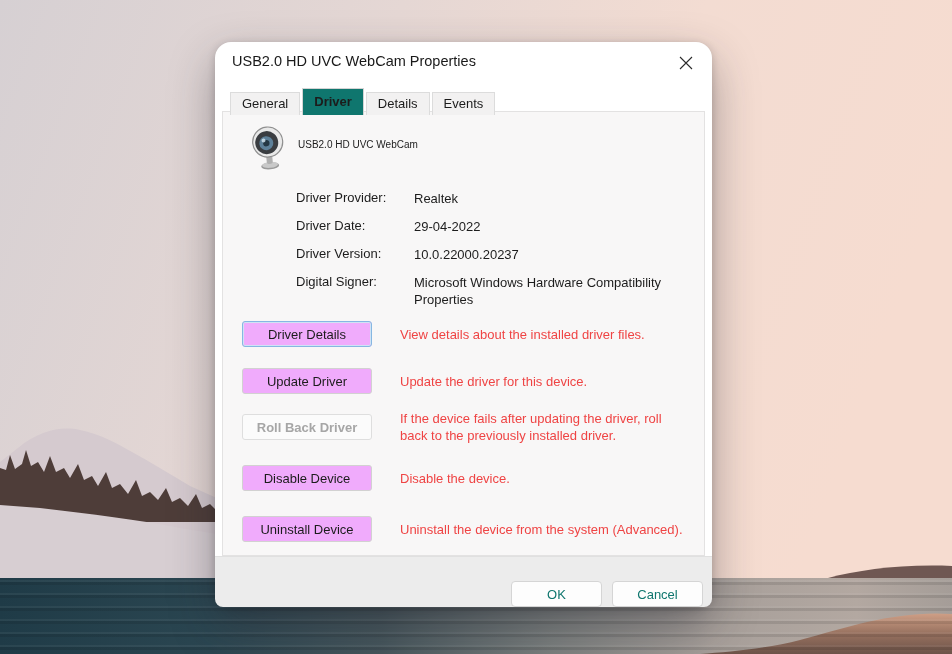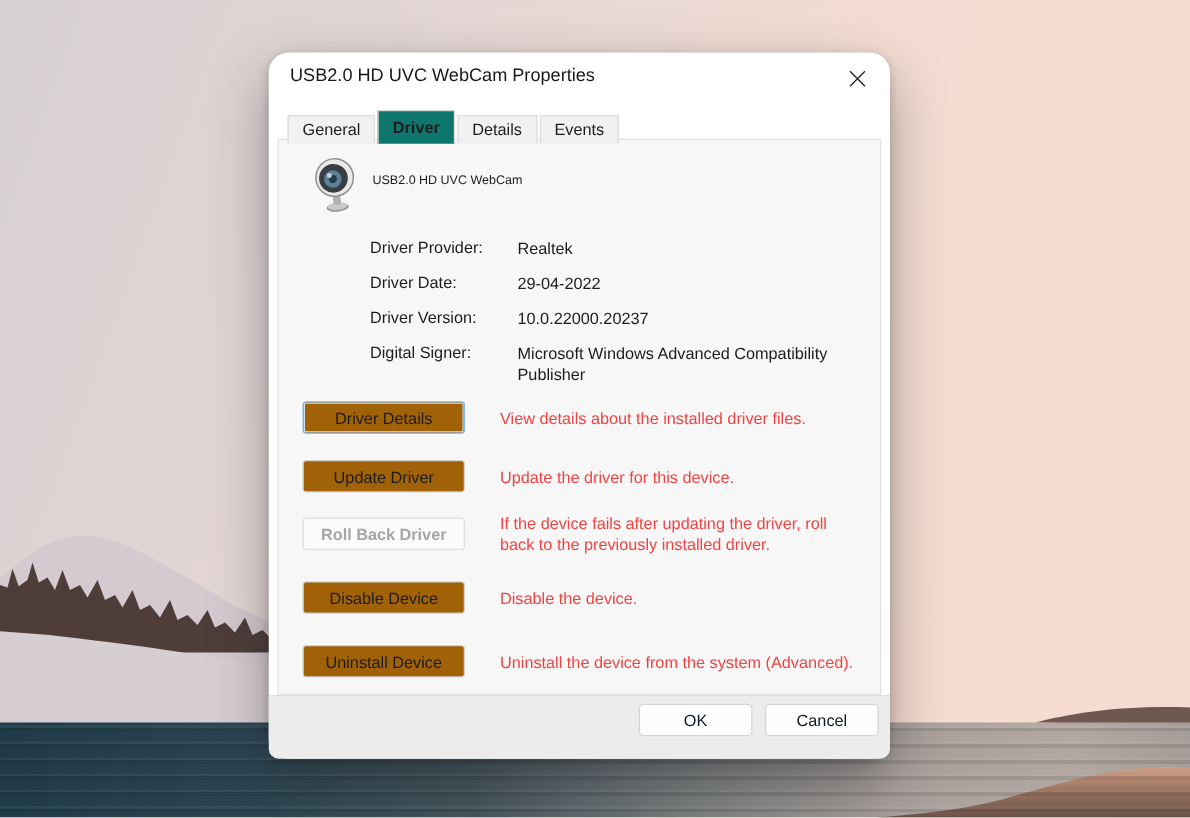--- a/index.html
+++ b/index.html
@@ -40,30 +40,30 @@
   .devrow { position:absolute; left:0; top:10px; width:100%; height:52px; }
   .devicon { position:absolute; left:25px; top:3px; width:40px; height:48px; }
   .devname { position:absolute; left:75px; top:17px; font-size:10px; }
 
   .inforow { position:absolute; left:0; width:100%; font-size:13px; }
   .inforow .lbl { position:absolute; left:73px; top:0; }
   .inforow .val { position:absolute; left:191px; top:0; width:278px; line-height:17px; }
 
   .actionrow { position:absolute; left:19px; right:14px; display:flex; align-items:center; }
   .abtn { width:130px; min-height:26px; flex:0 0 130px; font-size:13px; color:#1c1c1c;
-    background:#a16207; border:1px solid #d2d1d1; border-radius:3px; cursor:pointer;
+    background:#f0abfc; border:1px solid #d2d1d1; border-radius:3px; cursor:pointer;
     font-family:"Liberation Sans", sans-serif; }
   .abtn.focused { border:1px solid #86b7e2; box-shadow:0 0 0 1px #cfe3f5 inset; }
   .abtn:disabled { color:#a6a6a6; background:#fbfbfb; border-color:#dedede; cursor:default;font-weight:bold; }
   .adesc { margin-left:28px; width:296px; font-size:13px; line-height:17px; color:#ef4444; }
 
   
   .footer { position:absolute; left:0; right:0; bottom:0; height:51px; background:#ececec;
     border-top:1px solid #e0e0e0; border-radius:0 0 8px 8px; }
-  .fbtn { position:absolute; top:6px; width:91px; height:26px; font-size:13px; color:#0f172a;
+  .fbtn { position:absolute; top:24px; width:91px; height:26px; font-size:13px; color:#0f766e;
     background:#fdfdfd; border:1px solid #d5d5d5; border-radius:4px; cursor:pointer;
     font-family:"Liberation Sans", sans-serif; }
   .fbtn.ok { right:110px; }
   .fbtn.cancel { right:9px; }
 </style>
 </head>
 <body>
 
 <div class="desktop">
   <svg viewBox="0 0 952 654">
@@ -152,21 +152,21 @@
     <div class="inforow" style="top:106px">
       <span class="lbl">Driver Date:</span>
       <span class="val">29-04-2022</span>
     </div>
     <div class="inforow" style="top:134px">
       <span class="lbl">Driver Version:</span>
       <span class="val">10.0.22000.20237</span>
     </div>
     <div class="inforow" style="top:162px">
       <span class="lbl">Digital Signer:</span>
-      <span class="val">Microsoft Windows Advanced Compatibility Publisher</span>
+      <span class="val">Microsoft Windows Hardware Compatibility Properties</span>
     </div>
 
     <div class="actionrow" style="top:209px">
       <button class="abtn focused">Driver Details</button>
       <div class="adesc">View details about the installed driver files.</div>
     </div>
     <div class="actionrow" style="top:256px">
       <button class="abtn">Update Driver</button>
       <div class="adesc">Update the driver for this device.</div>
     </div>

